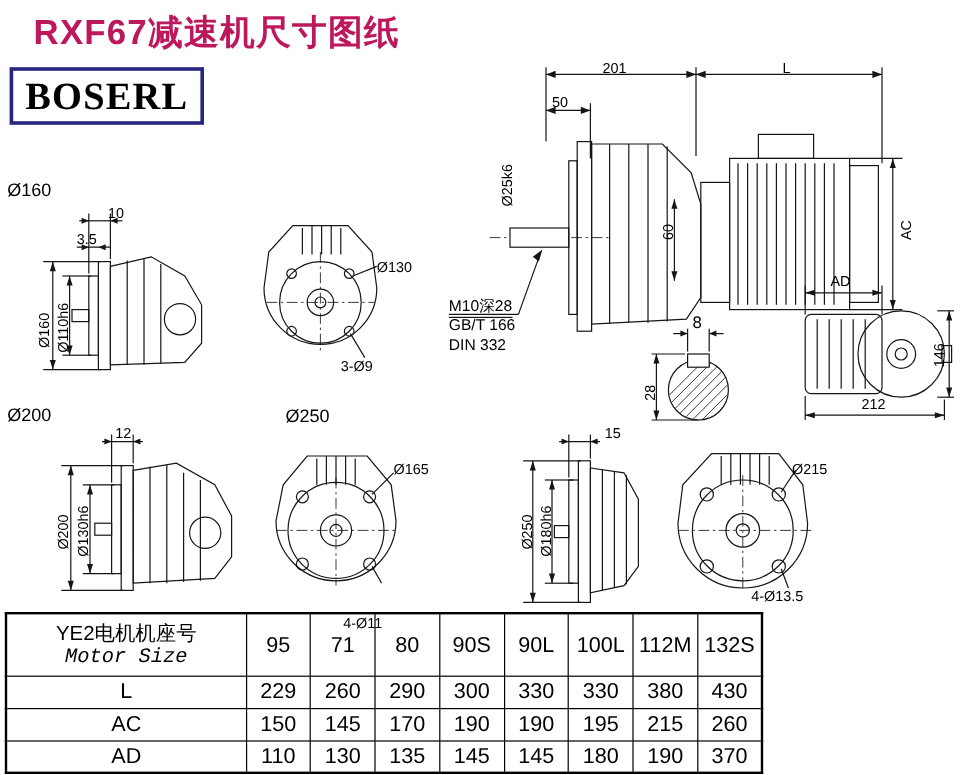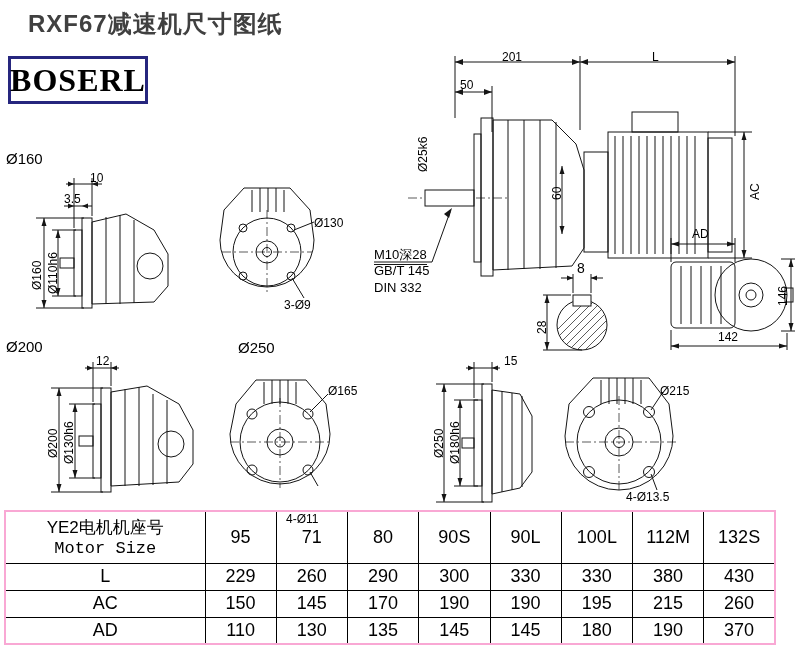--- a/index.html
+++ b/index.html
@@ -4,35 +4,35 @@
 <style>
   * { margin:0; padding:0; box-sizing:border-box; }
   html,body { width:800px; height:646px; }
   body { position:relative; background:#fff; font-family:"Liberation Sans", sans-serif; color:#000; overflow:hidden; }
   svg { position:absolute; overflow:visible; }
   .ln  { fill:none; stroke:#151515; stroke-width:1; }
   .lnf { fill:#fff; stroke:#151515; stroke-width:1; }
   .cl  { fill:none; stroke:#151515; stroke-width:0.7; stroke-dasharray:9 3 2 3; }
   .arr { fill:#151515; stroke:none; }
   .hatch { stroke:#151515; stroke-width:0.7; }
-  #title { position:absolute; left:28px; top:8px; font-size:24px; font-weight:bold; color:#404040; letter-spacing:1px; white-space:nowrap; }
-  #logo { position:absolute; left:8px; top:56px; width:140px; height:48px; border:3px solid #26267e;
+  #title { position:absolute; left:28px; top:8px; font-size:29px; font-weight:bold; color:#be185d; letter-spacing:1px; white-space:nowrap; }
+  #logo { position:absolute; left:8px; top:56px; width:162px; height:48px; border:3px solid #26267e;
           display:flex; align-items:center; justify-content:center;
           font-family:"Liberation Serif", serif; font-size:32px; font-weight:bold; letter-spacing:1px; }
   .sec { position:absolute; font-size:15px; white-space:nowrap; }
   .dim { position:absolute; font-size:12px; white-space:nowrap; }
   .dim.big { font-size:14px; }
   .dim.v { transform:rotate(-90deg); transform-origin:0 0; }
   .note { position:absolute; font-size:13px; white-space:nowrap; }
   .note.u { border-bottom:1px solid #151515; }
-  #dim-table { position:absolute; left:4px; top:510px; width:772px; border-collapse:collapse; table-layout:fixed; border:2px solid #f9a8d4; }
+  #dim-table { position:absolute; left:4px; top:510px; width:632px; border-collapse:collapse; table-layout:fixed; border:2px solid #000000; }
   #dim-table td { border:1px solid #000; text-align:center; vertical-align:middle; font-size:18px; height:27px; padding:0; }
   #dim-table tr.hdr td { height:52px; }
   #dim-table .cn { font-size:17px; }
-  #dim-table .mono { font-family:"Liberation Mono", monospace; font-size:17px; }
+  #dim-table .mono { font-family:"Liberation Mono", monospace; font-size:17px;font-style:italic; }
 </style>
 </head>
 <body>
 
 <div id="title">RXF67减速机尺寸图纸</div>
 <div id="logo">BOSERL</div>
 
 <span class="sec" style="left:6px;top:150px">Ø160</span>
 <span class="sec" style="left:6px;top:338px">Ø200</span>
 <span class="sec" style="left:238px;top:339px">Ø250</span>
@@ -144,21 +144,21 @@
   <line class="ln" x1="62" y1="214" x2="80" y2="164"></line>
   <polygon class="arr" points="82,160 74,166 79,170"></polygon>
 </svg>
 <span class="dim" style="left:502px;top:50px">201</span>
 <span class="dim" style="left:652px;top:50px">L</span>
 <span class="dim" style="left:460px;top:78px">50</span>
 <span class="dim v" style="left:416px;top:172px">Ø25k6</span>
 <span class="dim v" style="left:550px;top:200px">60</span>
 <span class="dim v" style="left:748px;top:200px">AC</span>
 <span class="note u" style="left:374px;top:246px">M10深28</span>
-<span class="note" style="left:374px;top:263px">GB/T 145</span>
+<span class="note" style="left:374px;top:263px">GB/T 166</span>
 <span class="note" style="left:374px;top:280px">DIN 332</span>
 
 <svg style="left:655px;top:232px" width="140" height="128" viewBox="0 0 140 128">
   <line class="ln" x1="16" y1="12" x2="80" y2="12"></line>
   <polygon class="arr" points="16,12 24,9.5 24,14.5"></polygon>
     <polygon class="arr" points="80,12 72,9.5 72,14.5"></polygon>
   <line class="ln" x1="16" y1="6" x2="16" y2="30"></line>
     <line class="ln" x1="80" y1="6" x2="80" y2="30"></line>
   <rect class="ln" x="16" y="30" width="64" height="66" rx="5"></rect>
   <line class="ln" x1="26" y1="34" x2="26" y2="92"></line>
@@ -176,21 +176,21 @@
   <polygon class="arr" points="136,27 133.5,35 138.5,35"></polygon>
     <polygon class="arr" points="136,99 133.5,91 138.5,91"></polygon>
   <line class="ln" x1="16" y1="98" x2="16" y2="118"></line>
     <line class="ln" x1="132" y1="101" x2="132" y2="118"></line>
   <line class="ln" x1="16" y1="114" x2="132" y2="114"></line>
   <polygon class="arr" points="16,114 24,111.5 24,116.5"></polygon>
     <polygon class="arr" points="132,114 124,111.5 124,116.5"></polygon>
 </svg>
 <span class="dim" style="left:692px;top:227px">AD</span>
 <span class="dim v" style="left:776px;top:306px">146</span>
-<span class="dim" style="left:718px;top:330px">142</span>
+<span class="dim" style="left:718px;top:330px">212</span>
 
 <svg style="left:535px;top:268px" width="90" height="92" viewBox="0 0 90 92">
   <defs>
       <clipPath id="kclip">
         <circle cx="47" cy="57" r="24.5"></circle>
       </clipPath>
     </defs>
   <circle class="lnf" cx="47" cy="57" r="25"></circle>
   <g clip-path="url(#kclip)">
     <line class="hatch" x1="-4" y1="88" x2="52" y2="32"></line>

